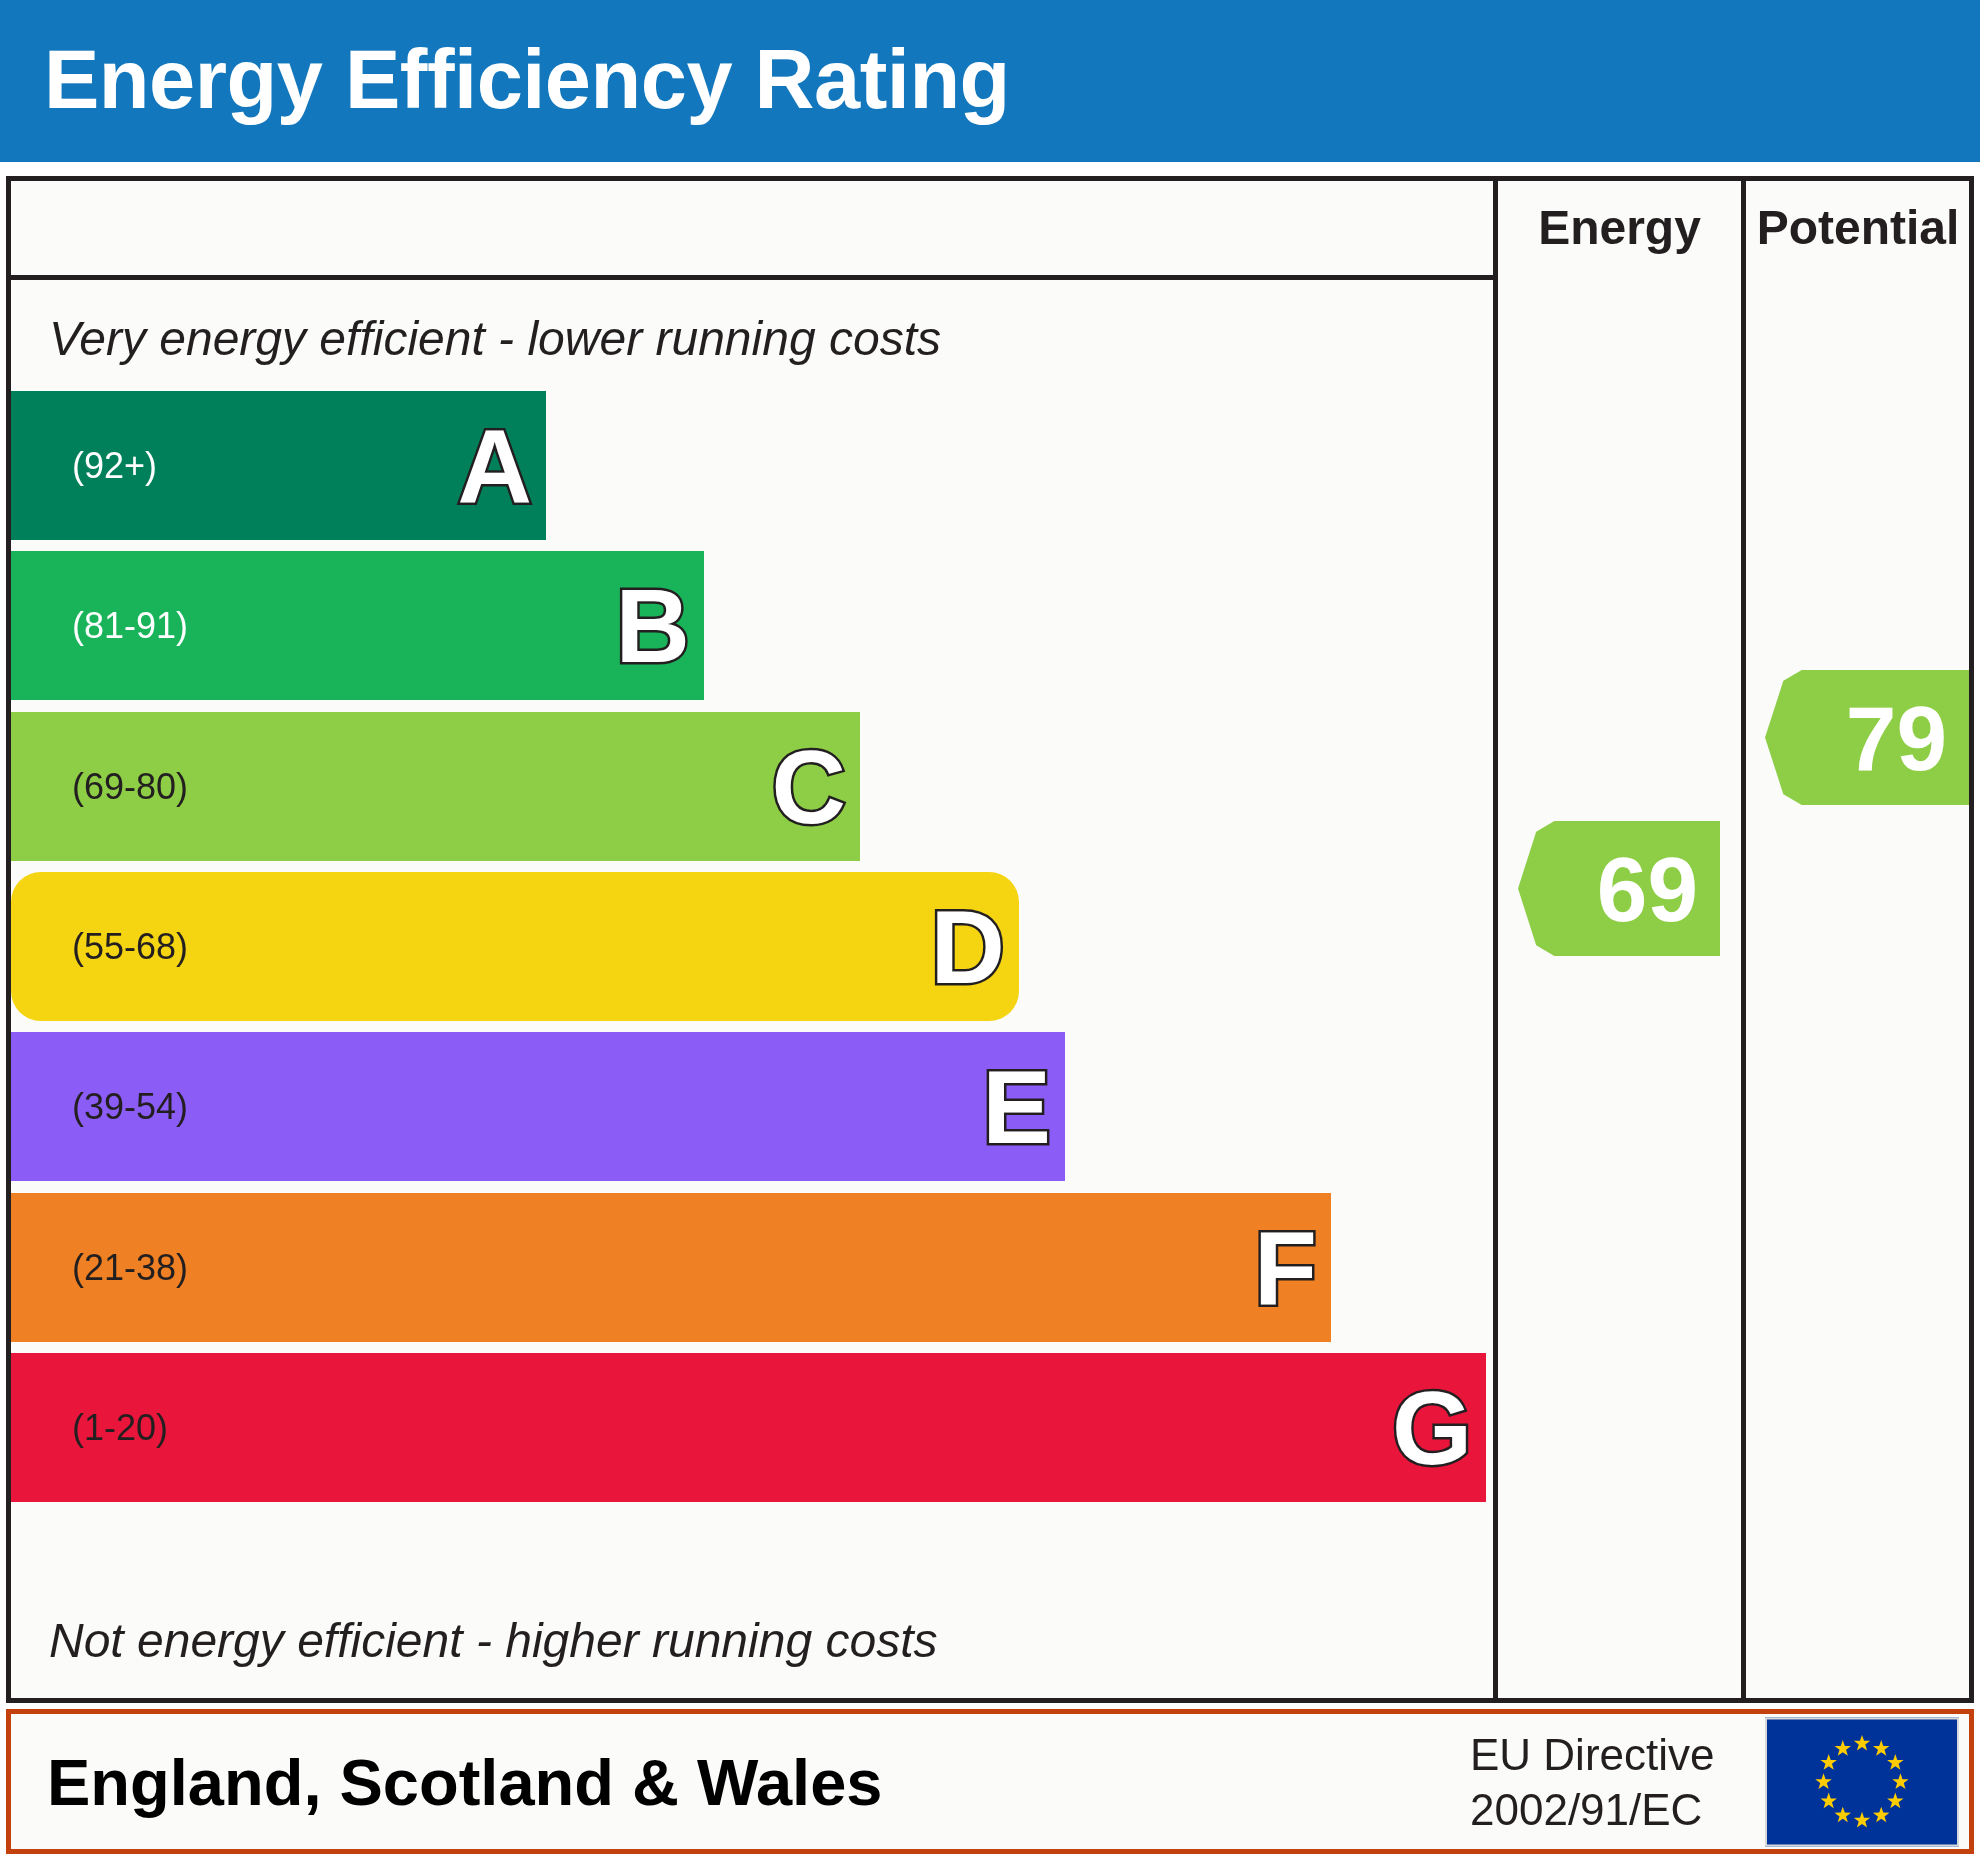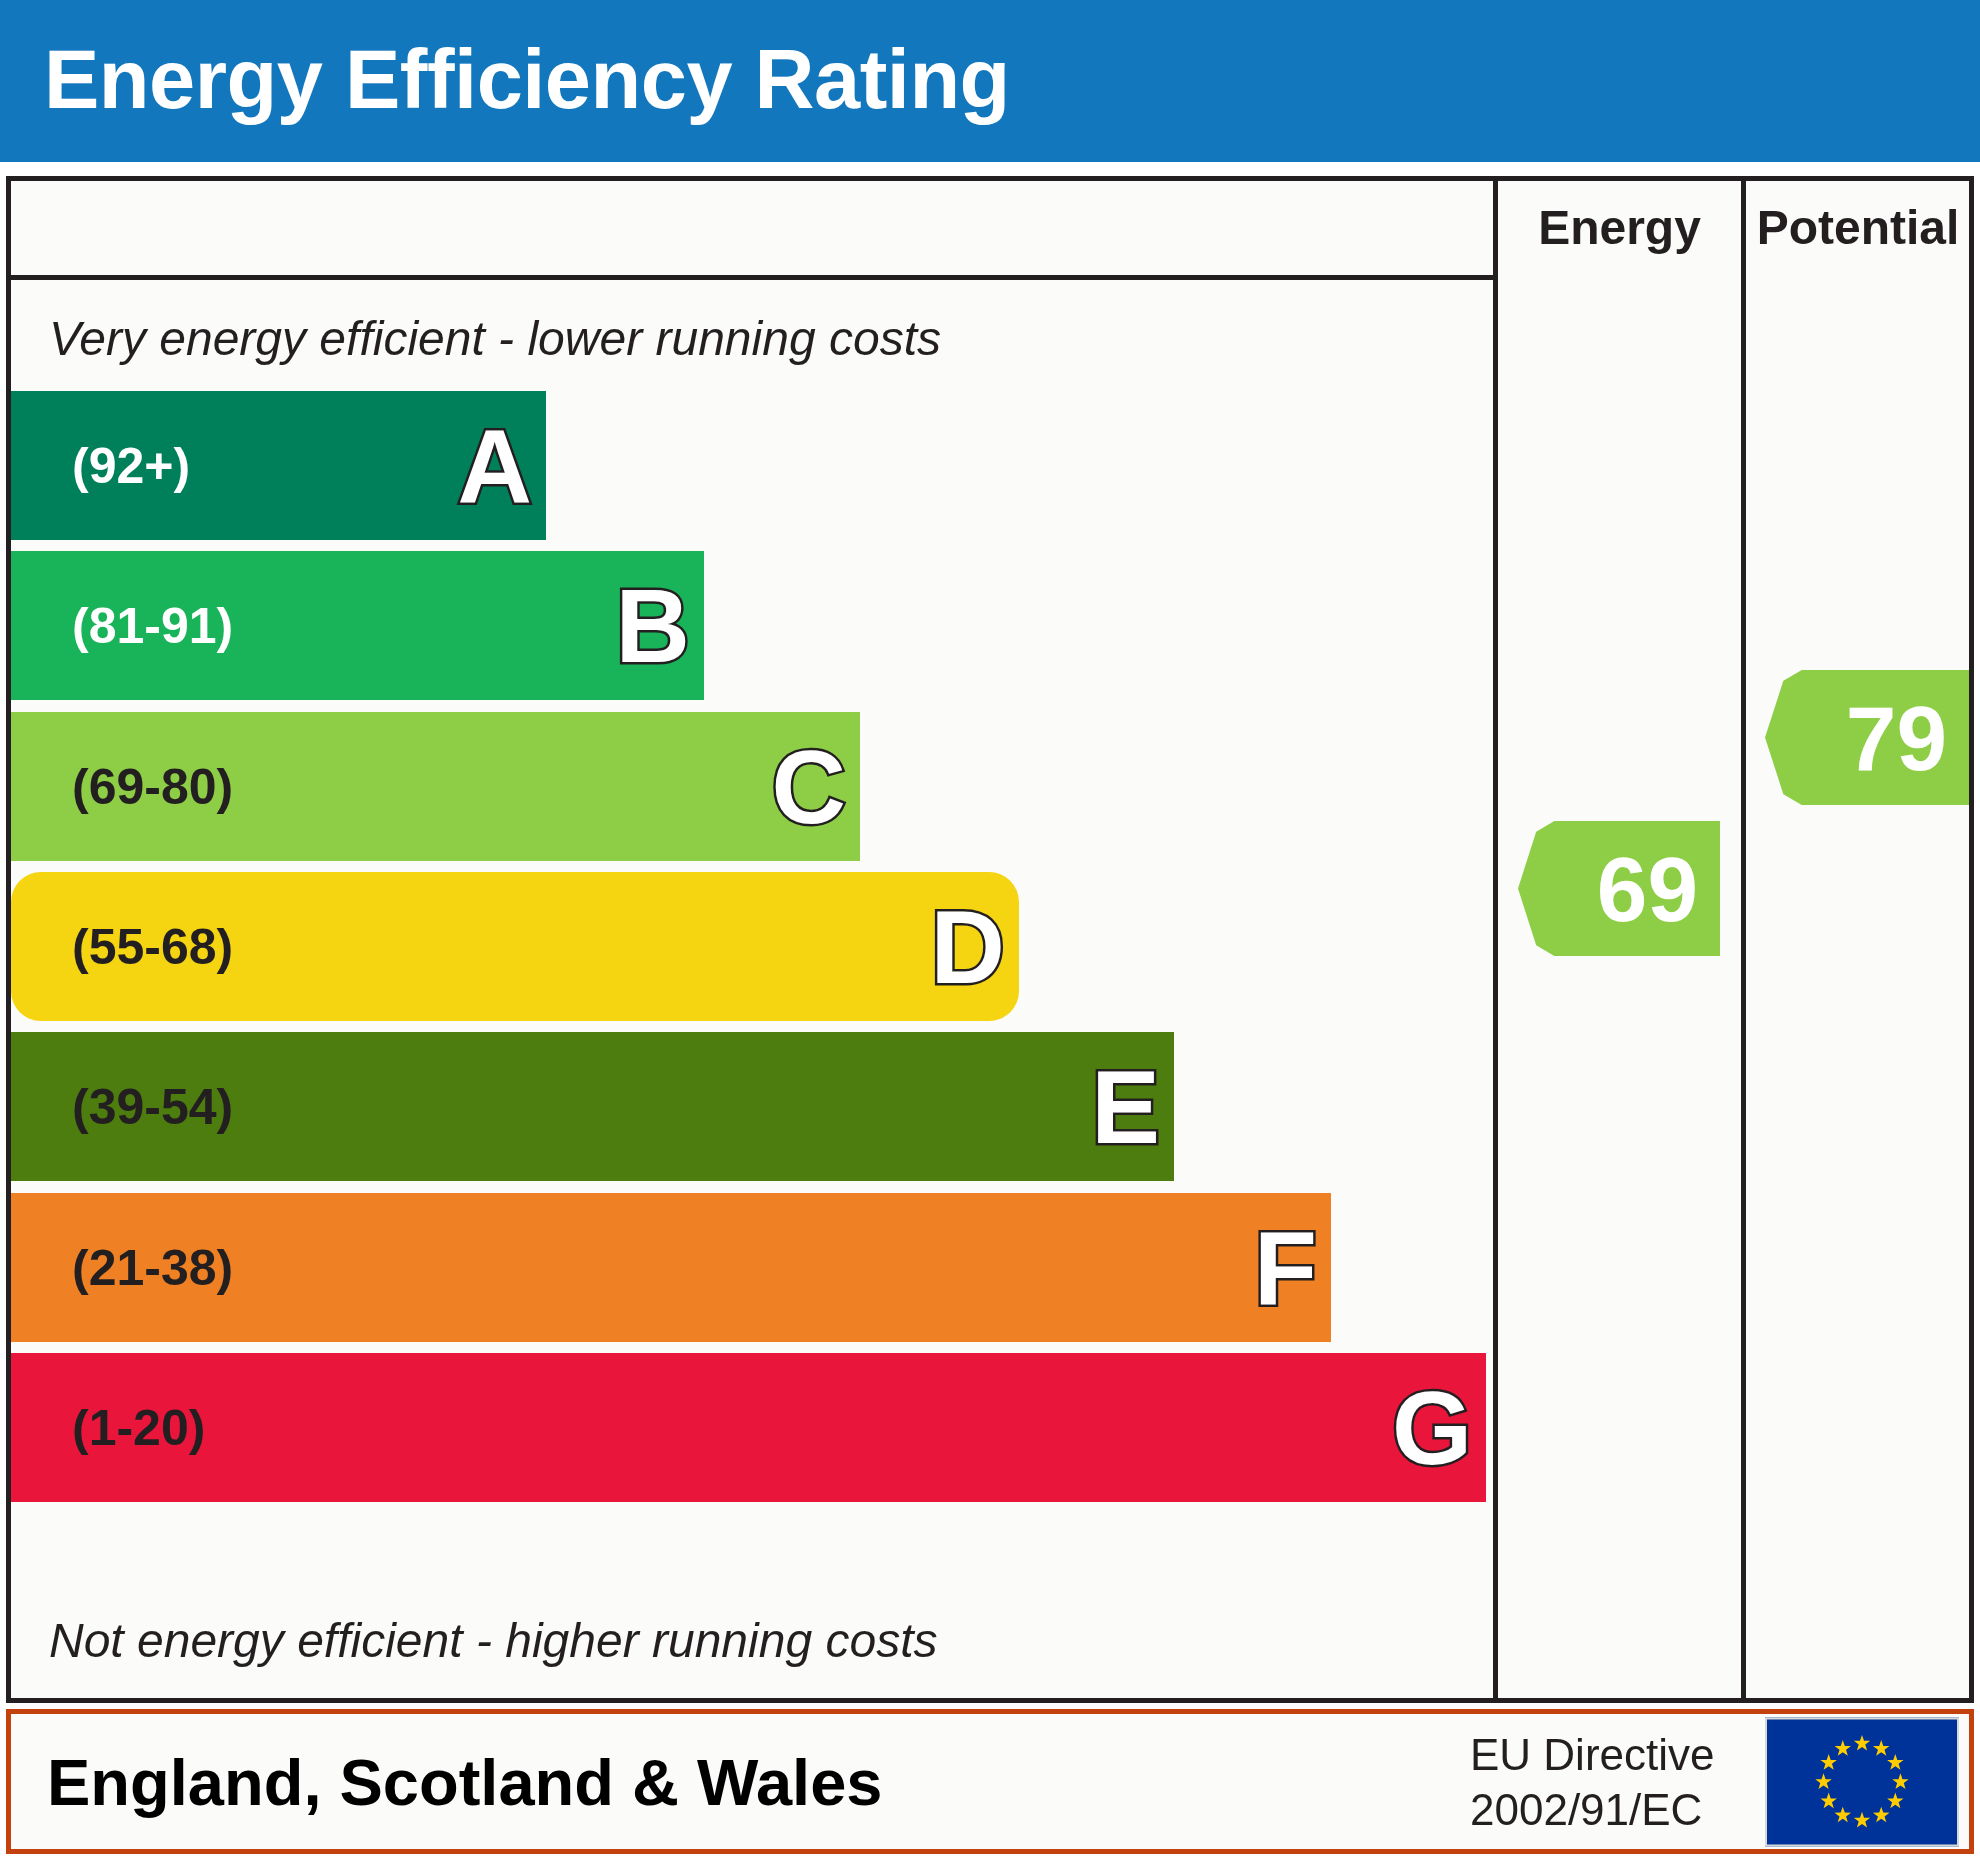--- a/index.html
+++ b/index.html
@@ -116,22 +116,22 @@
     position: absolute;
     left: 0;
     height: 149px;
     box-sizing: border-box;
   }
   .band .range {
     position: absolute;
     left: 61px;
     top: 50%;
     transform: translateY(-50%);
-    font-size: 50px;
-    font-weight: bold;
+    font-size: 36px;
+    font-weight: normal;
     white-space: nowrap;
   }
   .band .letter {
     position: absolute;
     right: 14px;
     top: 50%;
     transform: translateY(-50%);
     font-size: 103px;
     font-weight: bold;
     color: #ffffff;
@@ -236,21 +236,21 @@
             <span class="letter">B</span>
           </div>
           <div class="band" style="top: 432px; width: 849px; background: rgb(141, 206, 70);">
             <span class="range" style="color: rgb(35, 31, 32);">(69-80)</span>
             <span class="letter">C</span>
           </div>
           <div class="band" style="top: 592px; width: 1008px; background: rgb(245, 212, 18); border-radius: 30px;">
             <span class="range" style="color: rgb(35, 31, 32);">(55-68)</span>
             <span class="letter">D</span>
           </div>
-          <div class="band" style="top: 752px; width: 1163px; background: #4d7c0f;">
+          <div class="band" style="top: 752px; width: 1054px; background: #8b5cf6;">
             <span class="range" style="color: rgb(35, 31, 32);">(39-54)</span>
             <span class="letter">E</span>
           </div>
           <div class="band" style="top: 913px; width: 1320px; background: rgb(239, 128, 35);">
             <span class="range" style="color: rgb(35, 31, 32);">(21-38)</span>
             <span class="letter">F</span>
           </div>
           <div class="band" style="top: 1073px; width: 1475px; background: rgb(233, 21, 59);">
             <span class="range" style="color: rgb(35, 31, 32);">(1-20)</span>
             <span class="letter">G</span>

